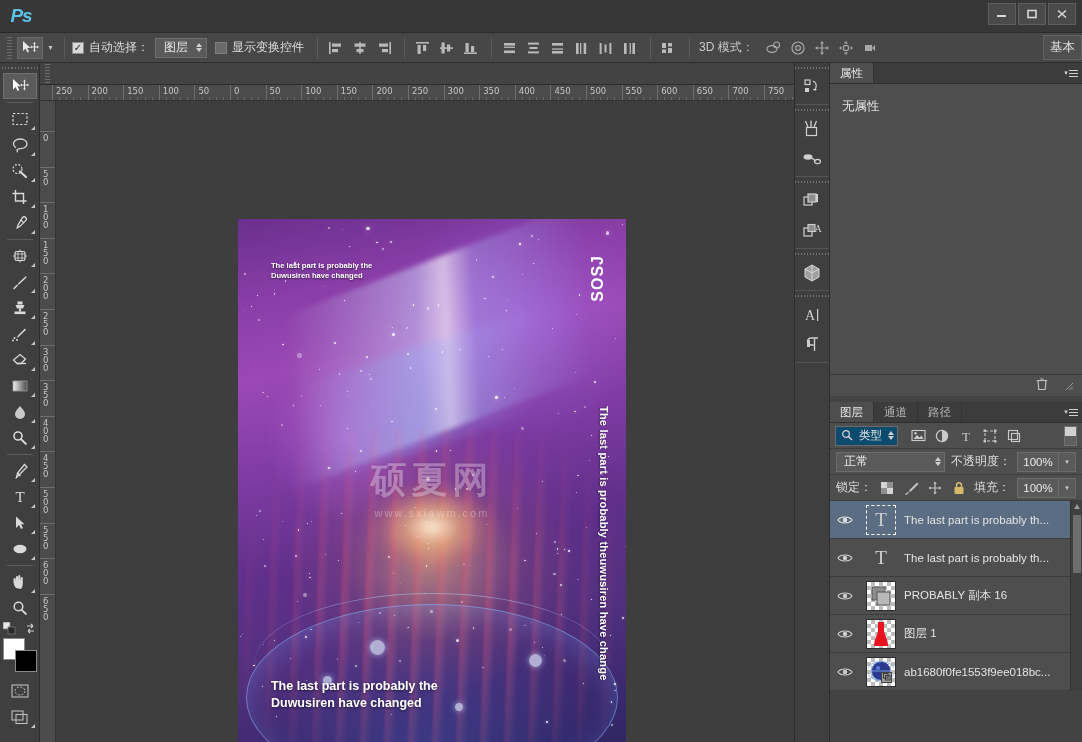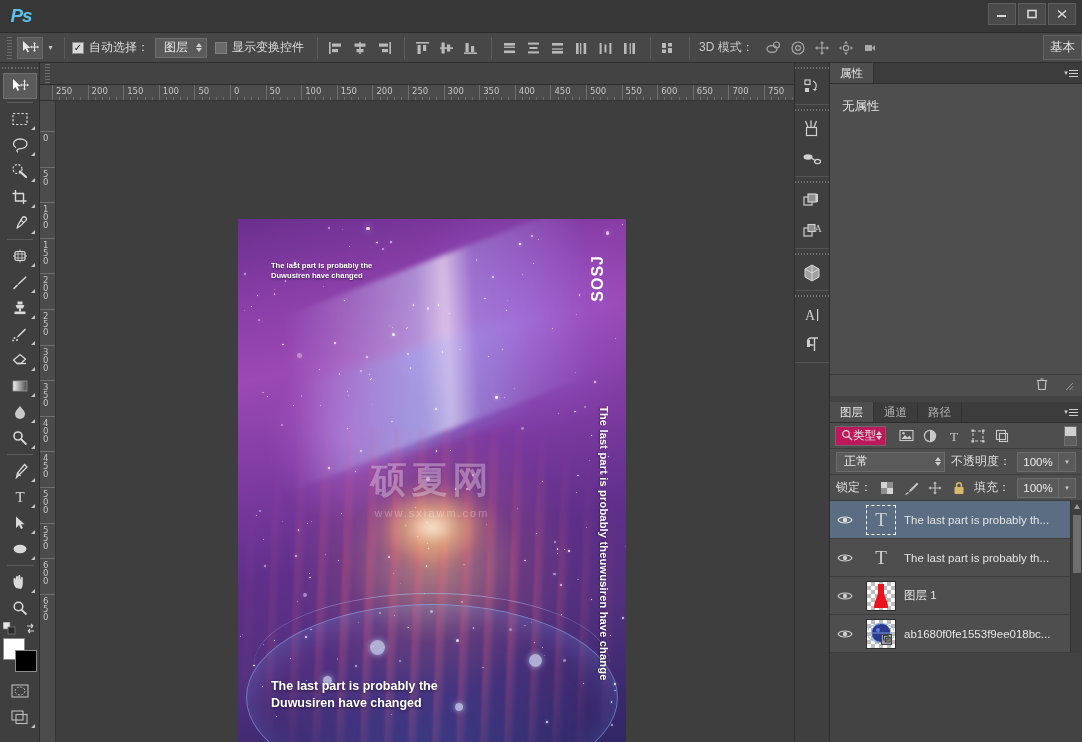--- a/index.html
+++ b/index.html
@@ -270,22 +270,22 @@
     height: 22px; background: #4e4e4e; border-top: 1px solid #3a3a3a;
     display: flex; align-items: center; justify-content: flex-end; padding-right: 8px; gap: 14px;
   }
 
   .layers-panel { background: #4e4e4e; }
   .filter-row {
     height: 26px; display: flex; align-items: center; padding: 0 5px; gap: 4px;
     border-bottom: 1px solid #3d3d3d; background: #4e4e4e;
   }
   .filter-select {
-    height: 20px; background: #be185d; border: 1px solid #6a6a6a; display: flex;
-    align-items: center; padding: 0 3px 0 5px; color: #e4e4e4; font-size: 11.5px;
+    height: 20px; background: #0c4a6e; border: 1px solid #6a6a6a; display: flex;
+    align-items: center; gap: 6px; padding: 0 3px 0 5px; color: #e4e4e4; font-size: 11.5px;
   }
   .filter-icons { display: flex; align-items: center; gap: 4px; margin-left: 6px; }
   .fi { width: 20px; height: 20px; display: flex; align-items: center; justify-content: center; color: #c9c9c9; }
   .toggle-pill { width: 13px; height: 20px; background: #5e5e5e; border: 1px solid #707070;
     display: flex; flex-direction: column; margin-left: auto; }
   .toggle-pill i { display: block; width: 100%; height: 50%; }
   .toggle-pill i.on { background: #d0d0d0; }
 
   .mode-row {
     height: 26px; display: flex; align-items: center; padding: 0 6px; gap: 6px;
@@ -1391,20 +1391,37 @@
                 <path d="M1 6 C3.5 2 12.5 2 15 6 C12.5 10 3.5 10 1 6Z" fill="none" stroke="#cfcfcf" stroke-width="1.2"></path>
                 <circle cx="8" cy="6" r="2.2" fill="#cfcfcf"></circle>
               </svg>
           </div>
           <div class="thumb-wrap">
             <div class="thumb text-thumb">T</div>
           </div>
           <div class="layer-name">The last part is probably th...</div>
         </div>
 
+        <div class="layer-row">
+          <div class="eye">
+            <svg width="16" height="12" viewBox="0 0 16 12">
+                <path d="M1 6 C3.5 2 12.5 2 15 6 C12.5 10 3.5 10 1 6Z" fill="none" stroke="#cfcfcf" stroke-width="1.2"></path>
+                <circle cx="8" cy="6" r="2.2" fill="#cfcfcf"></circle>
+              </svg>
+          </div>
+          <div class="thumb-wrap">
+            <div class="thumb">
+              <svg width="22" height="22" viewBox="0 0 22 22">
+                  <rect x="2" y="2" width="13" height="13" fill="#8d8d8d" stroke="#555" stroke-width="1"></rect>
+                  <rect x="7" y="7" width="13" height="13" fill="#b8b8b8" stroke="#555" stroke-width="1"></rect>
+                </svg>
+            </div>
+          </div>
+          <div class="layer-name">PROBABLY 副本 16</div>
+        </div>
 
         <div class="layer-row">
           <div class="eye">
             <svg width="16" height="12" viewBox="0 0 16 12">
                 <path d="M1 6 C3.5 2 12.5 2 15 6 C12.5 10 3.5 10 1 6Z" fill="none" stroke="#cfcfcf" stroke-width="1.2"></path>
                 <circle cx="8" cy="6" r="2.2" fill="#cfcfcf"></circle>
               </svg>
           </div>
           <div class="thumb-wrap">
             <div class="thumb">

